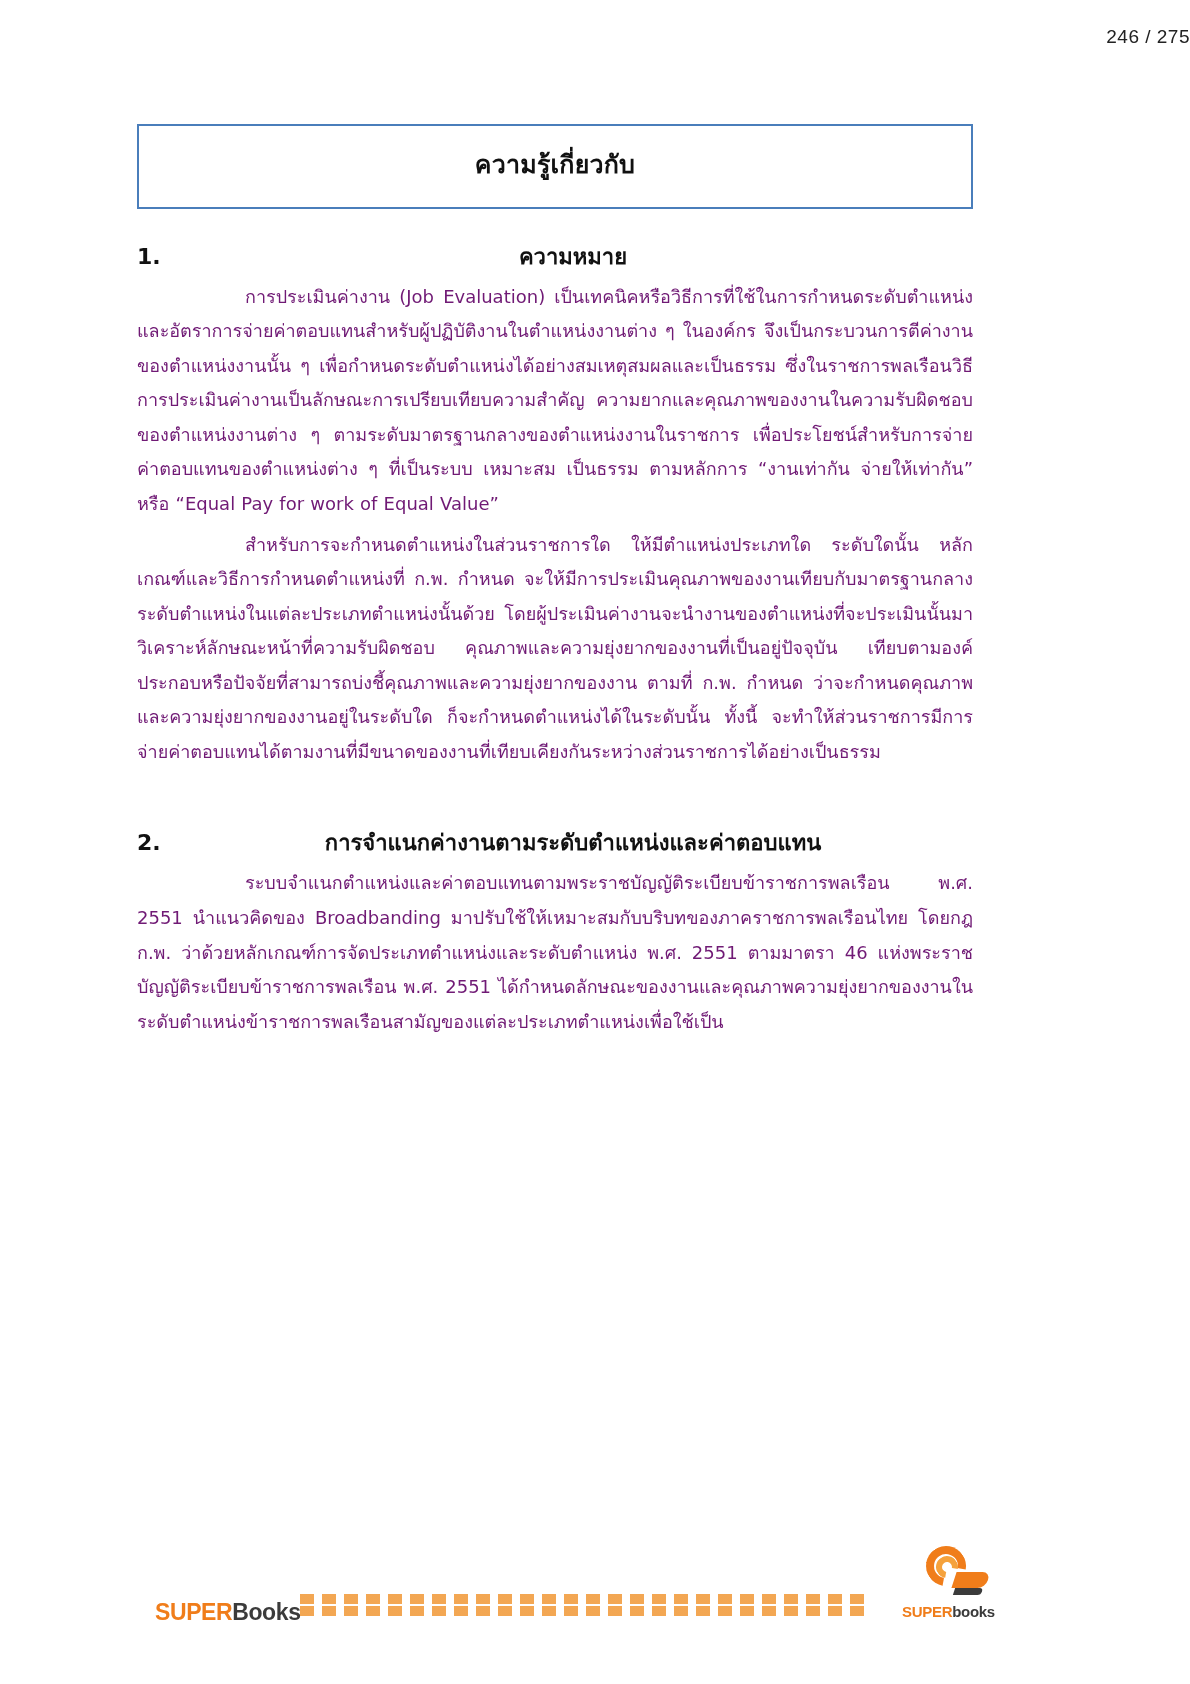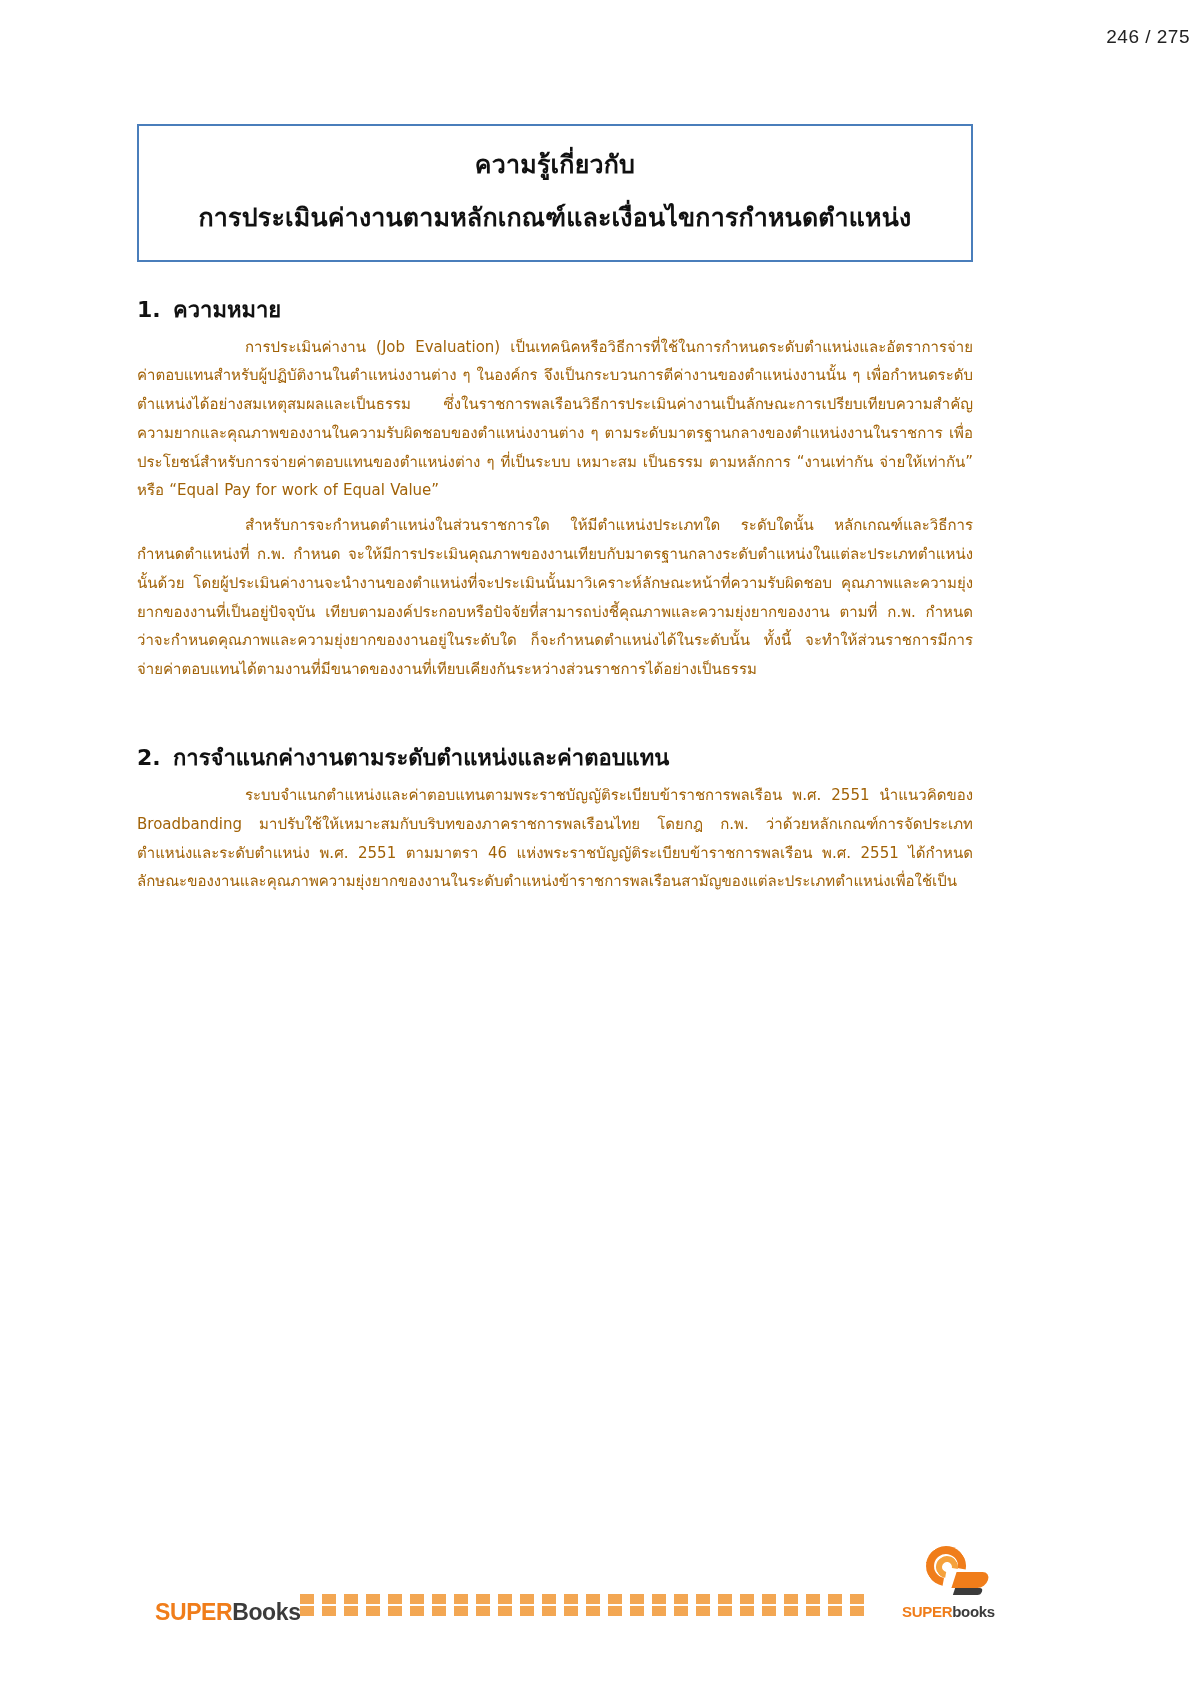--- a/index.html
+++ b/index.html
@@ -68,31 +68,32 @@
     font-weight: bold;
     color: #111;
   }
   .section-heading .num {
     width: 36px;
     flex: 0 0 36px;
     font-weight: bold;
   }
   .section-heading .heading-text {
     flex: 1;
+    text-align: center;
   }
 
   
   .para {
-    font-size: 15px;
+    font-size: 18px;
     line-height: 1.92;
     text-align: justify;
     text-justify: inter-word;
     text-indent: 108px;
     margin: 6px 0 0 0;
-    color: #a16207;
+    color: #701a75;
     word-spacing: 0.5px;
   }
   .spacer-md { height: 26px; }
 
   
   .footer {
     position: absolute;
     left: 0;
     bottom: 54px;
     width: 1056px;
@@ -199,21 +200,20 @@
 </style>
 </head>
 <body>
 
 <div class="page-indicator">246 / 275</div>
 
 <div class="page-body">
 
   <div class="title-box">
     <div class="title-line">ความรู้เกี่ยวกับ</div>
-    <div class="title-line main">การประเมินค่างานตามหลักเกณฑ์และเงื่อนไขการกำหนดตำแหน่ง</div>
   </div>
 
   <div class="section-heading">
     <span class="num">1.</span>
     <span class="heading-text">ความหมาย</span>
   </div>
 
   <p class="para">การประเมินค่างาน (Job Evaluation) เป็นเทคนิคหรือวิธีการที่ใช้ในการกำหนดระดับตำแหน่งและอัตราการจ่ายค่าตอบแทนสำหรับผู้ปฏิบัติงานในตำแหน่งงานต่าง ๆ ในองค์กร จึงเป็นกระบวนการตีค่างานของตำแหน่งงานนั้น ๆ เพื่อกำหนดระดับตำแหน่งได้อย่างสมเหตุสมผลและเป็นธรรม ซึ่งในราชการพลเรือนวิธีการประเมินค่างานเป็นลักษณะการเปรียบเทียบความสำคัญ ความยากและคุณภาพของงานในความรับผิดชอบของตำแหน่งงานต่าง ๆ ตามระดับมาตรฐานกลางของตำแหน่งงานในราชการ เพื่อประโยชน์สำหรับการจ่ายค่าตอบแทนของตำแหน่งต่าง ๆ ที่เป็นระบบ เหมาะสม เป็นธรรม ตามหลักการ “งานเท่ากัน จ่ายให้เท่ากัน”  หรือ “Equal Pay for work of Equal Value”</p>
 
 

